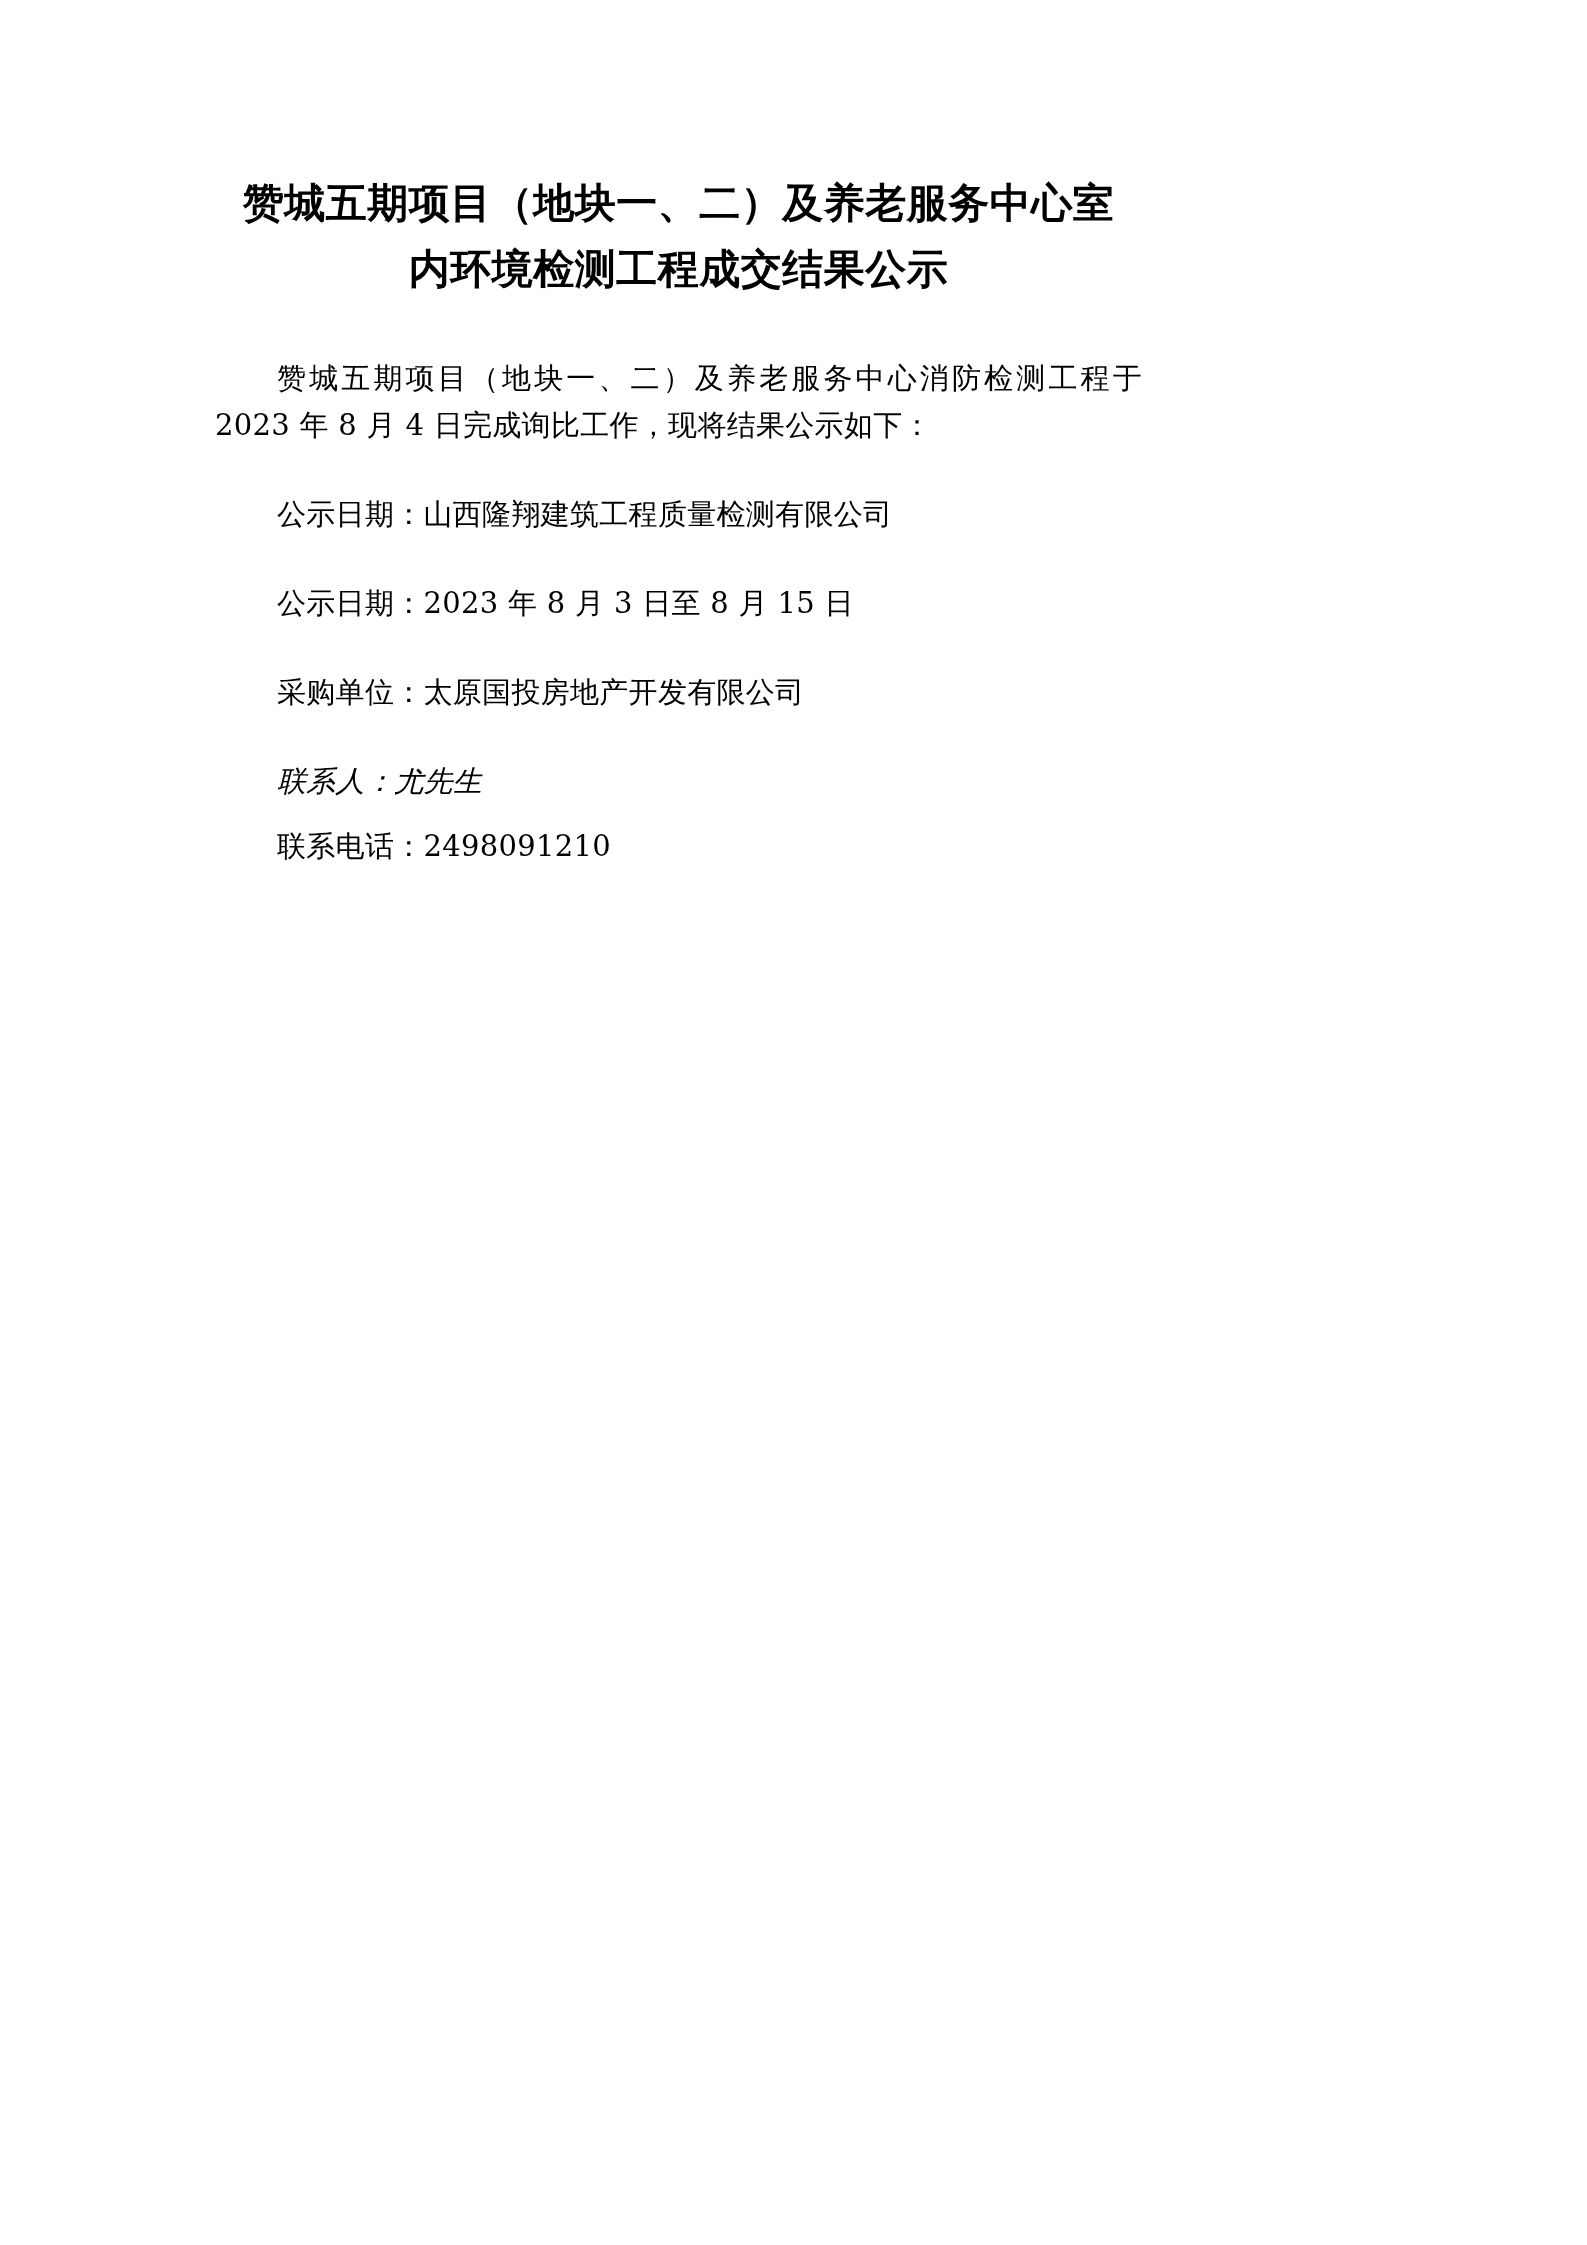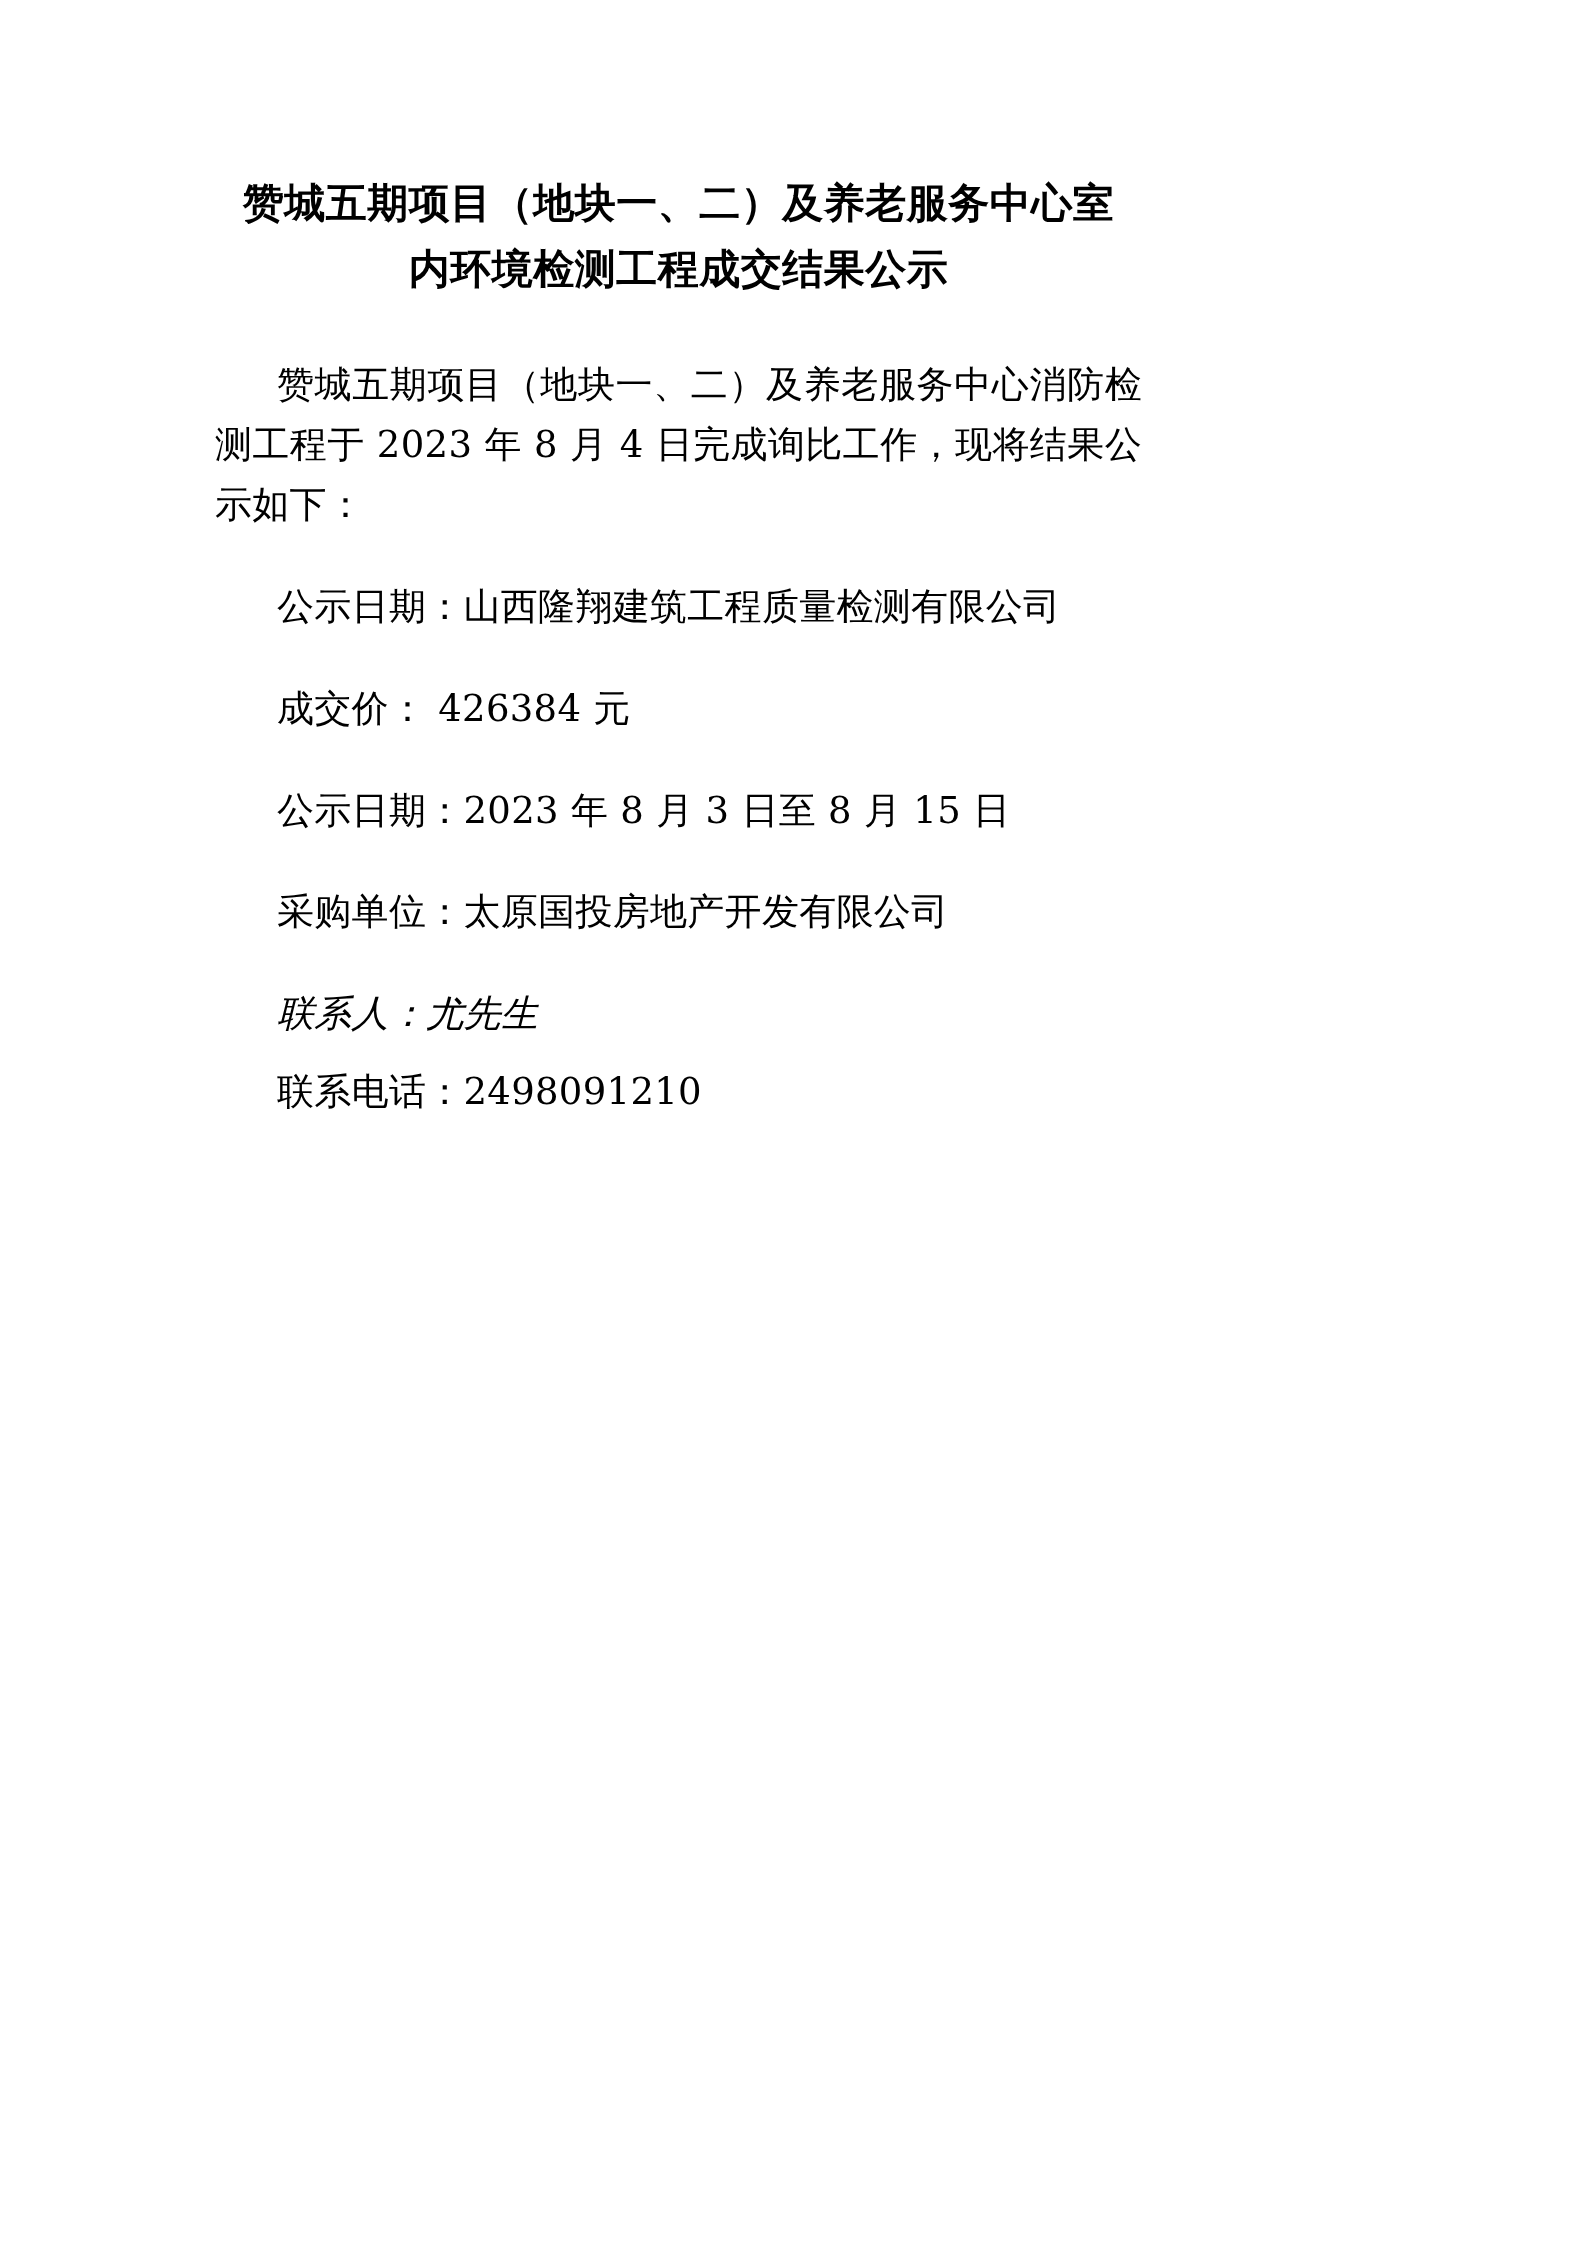--- a/index.html
+++ b/index.html
@@ -29,21 +29,21 @@
     text-align: center;
     letter-spacing: 0.5px;
     margin: 0 0 48px 0;
     padding: 0 10px;
   }
   .body-block {
     margin-top: 52px;
   }
   .para {
     font-family: "DejaVu Serif", "Liberation Serif", serif;
-    font-size: 37px;
+    font-size: 29px;
     line-height: 1.62;
     text-align: justify;
     margin: 4px 0 42px 0;
     letter-spacing: 0.3px;
   }
   .para.indent {
     text-indent: 62px;
   }
   .para.tight {
     margin-bottom: 18px;
@@ -59,21 +59,20 @@
 <div class="page">
 
   <h1 class="doc-title">赞城五期项目（地块一、二）及养老服务中心室内环境检测工程成交结果公示</h1>
 
   <div class="body-block">
 
     <p class="para indent">赞城五期项目（地块一、二）及养老服务中心消防检测工程于 2023 年 8 月 4 日完成询比工作，现将结果公示如下：</p>
 
     <p class="para indent">公示日期：山西隆翔建筑工程质量检测有限公司</p>
 
-    <p class="para indent">成交价： 426384 元</p>
 
     <p class="para indent">公示日期：2023 年 8 月 3 日至 8 月 15 日</p>
 
     <p class="para indent">采购单位：太原国投房地产开发有限公司</p>
 
     <p class="para indent tight">联系人：尤先生</p>
 
     <p class="para indent last">联系电话：2498091210</p>
 
   </div>

